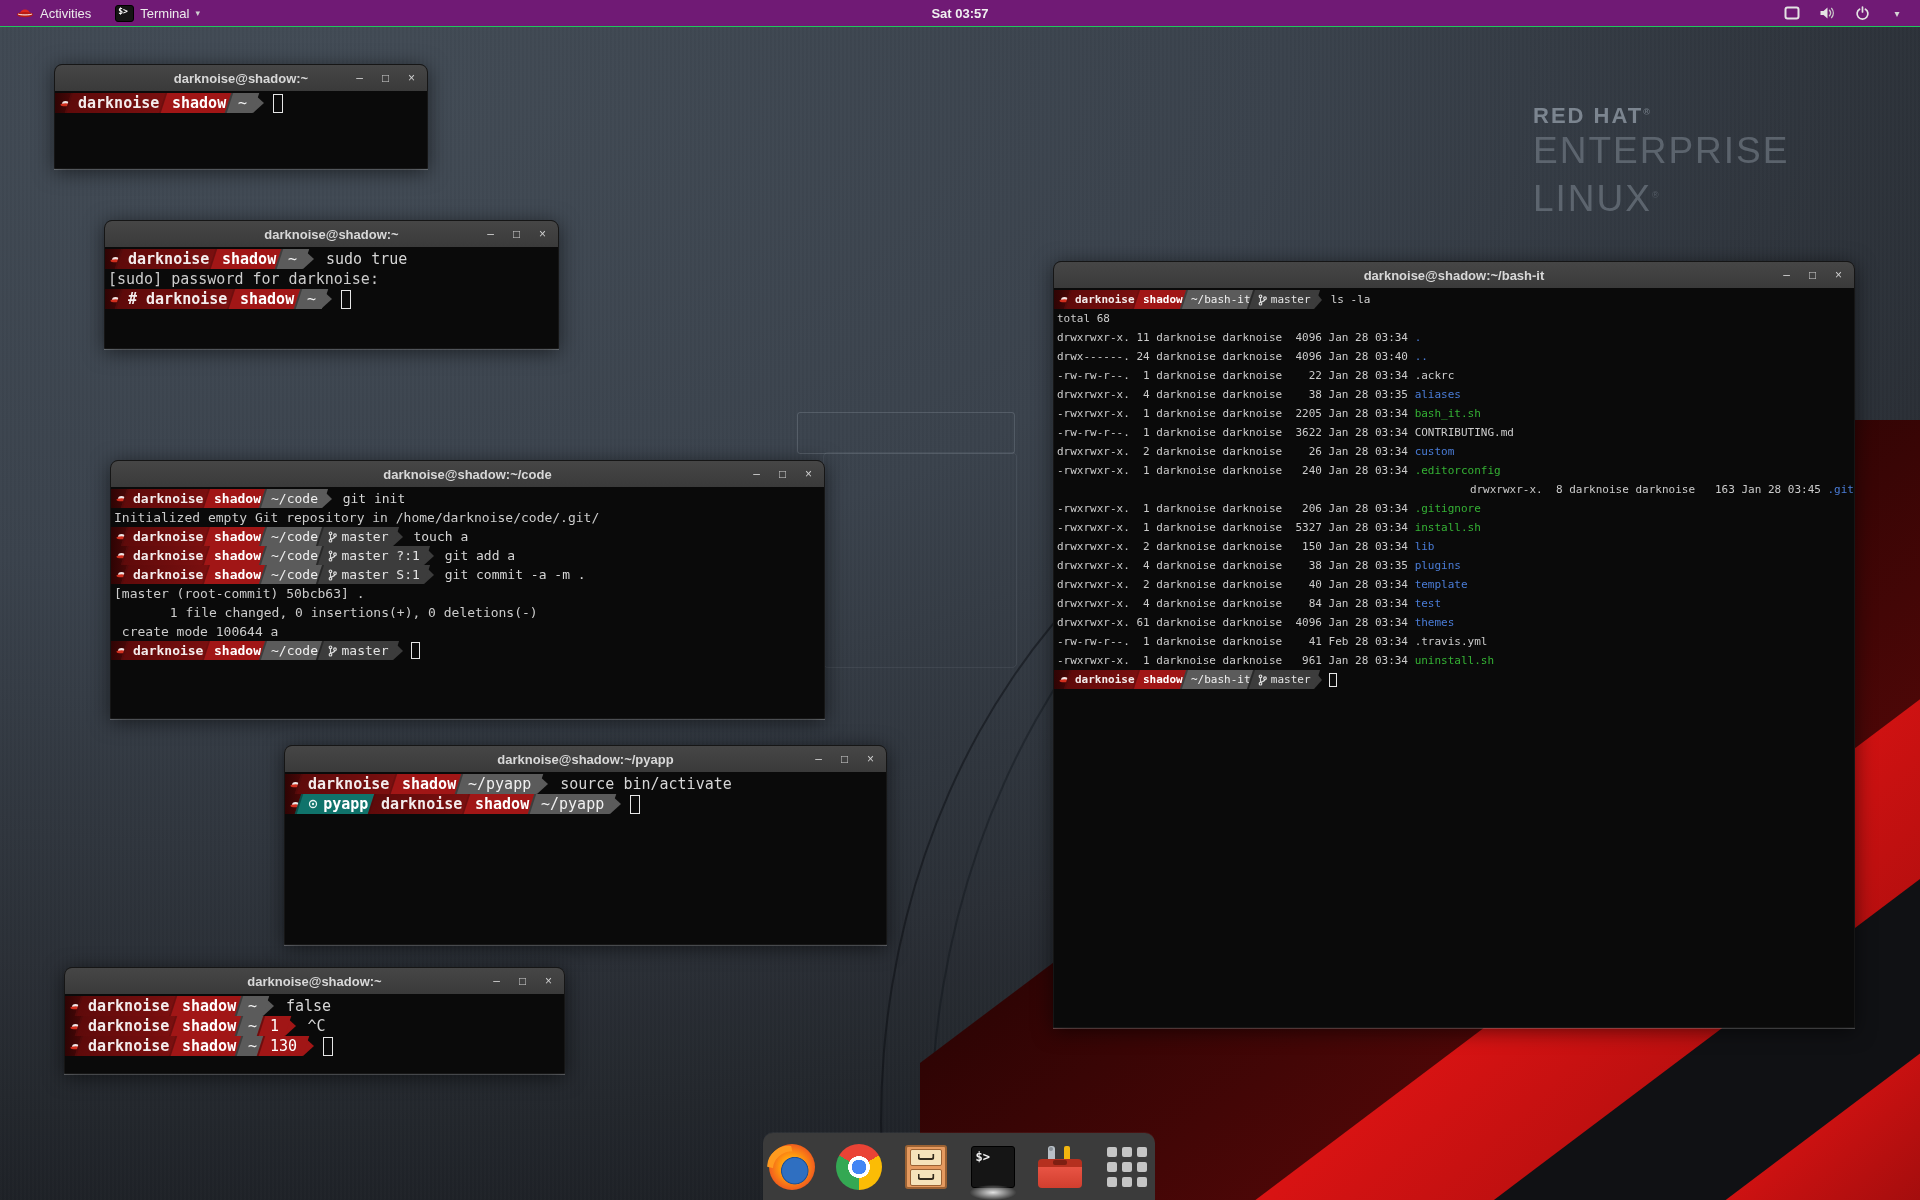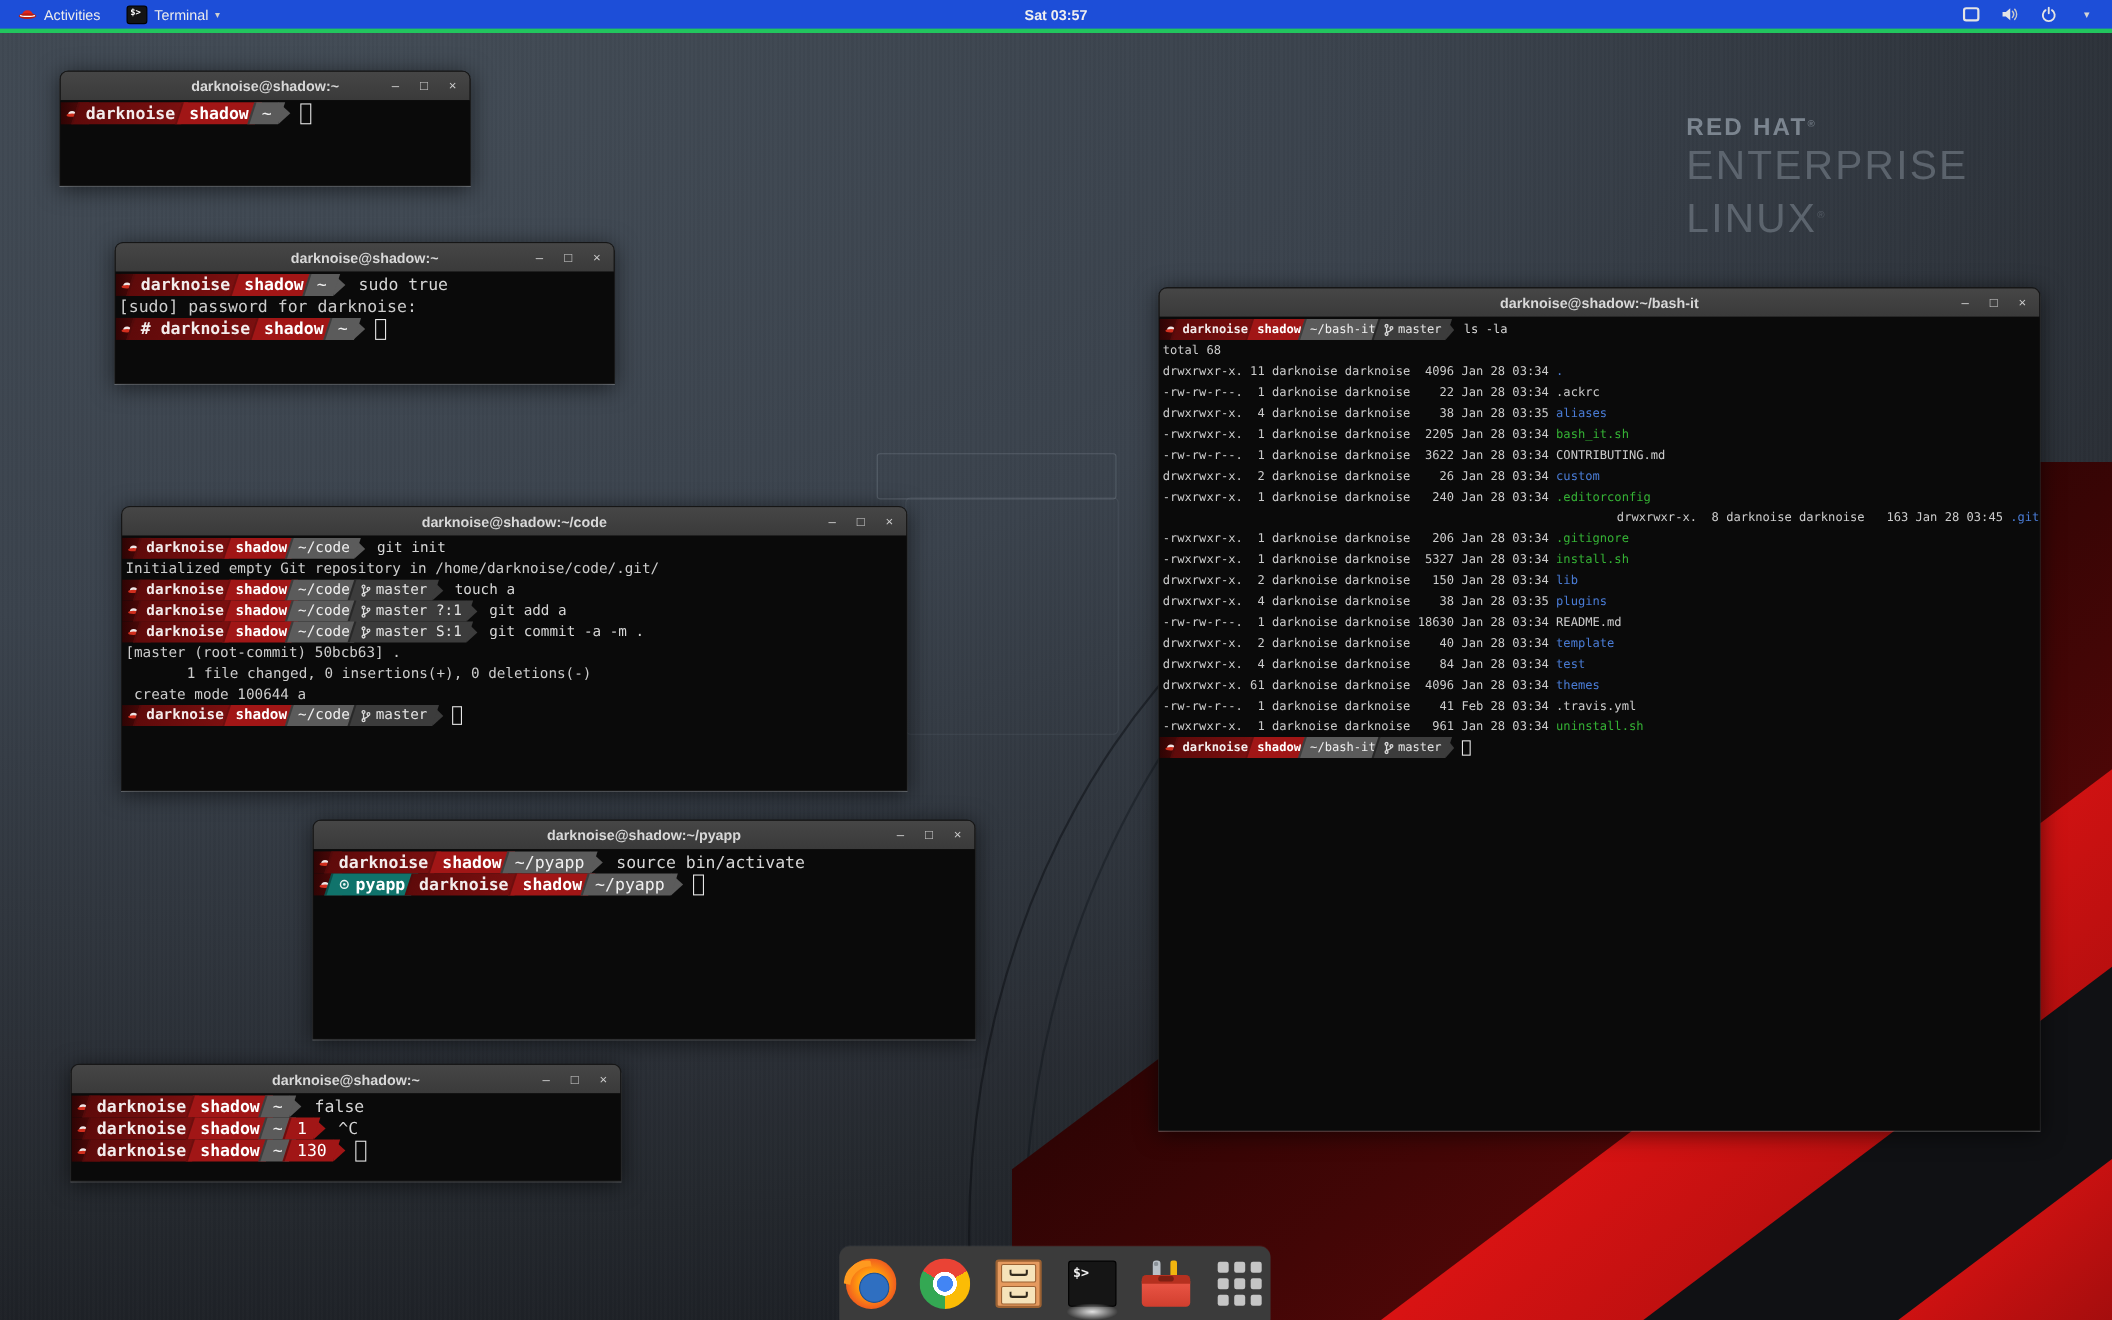--- a/index.html
+++ b/index.html
@@ -22,22 +22,22 @@
   .st-dark{width:1300px;height:420px;left:180px;top:640px;background:#101114;}
   .st-corner{width:700px;height:150px;left:640px;top:660px;background:linear-gradient(175deg,#d31212,#8f0b0b);}
 
   
   #brand{position:absolute;left:1533px;top:103px;color:#9aa3ad;user-select:none;}
   #brand .b1{font-size:22px;font-weight:bold;letter-spacing:2px;color:#8e98a3;opacity:.8;}
   #brand .b2,#brand .b3{font-size:37px;letter-spacing:2px;color:#767f89;opacity:.62;line-height:44px;}
   #brand sup{font-size:9px;opacity:.8;}
 
   
-  #topbar{position:absolute;top:0;left:0;width:100%;height:26px;background:#1d4ed8;
-    border-bottom:4px solid #22c55e;display:flex;align-items:center;color:#ececec;font-size:13px;z-index:60;}
+  #topbar{position:absolute;top:0;left:0;width:100%;height:26px;background:#701a75;
+    border-bottom:1px solid #22c55e;display:flex;align-items:center;color:#ececec;font-size:13px;z-index:60;}
   .tb-left{display:flex;align-items:center;gap:8px;padding-left:8px;}
   .tb-activities{display:flex;align-items:center;gap:6px;padding:0 8px;height:26px;}
   .tb-app{display:flex;align-items:center;gap:6px;padding:0 8px;height:26px;}
   .tb-appicon{width:19px;height:17px;background:#141414;border:1px solid #000;border-radius:3px;
     color:#fff;font-family:"DejaVu Sans Mono",monospace;font-size:8px;font-weight:bold;
     display:flex;align-items:flex-start;justify-content:flex-start;padding:1px 0 0 2px;box-sizing:border-box;}
   .tb-chevron{font-size:9px;color:#cfcfcf;}
   #tb-clock{position:absolute;left:50%;transform:translateX(-50%);font-weight:bold;color:#f0f0f0;}
   .tb-right{margin-left:auto;display:flex;align-items:center;gap:17px;padding-right:14px;}
   .tb-ic{display:flex;align-items:center;justify-content:center;width:18px;height:18px;}
@@ -334,32 +334,32 @@
               </svg></span><span class="seg seg-u"><span class="in">darknoise</span></span><span class="seg seg-h"><span class="in">shadow</span></span><span class="seg seg-d"><span class="in">~/bash-it</span></span><span class="seg seg-g"><span class="in"><svg width="9" height="12" viewBox="0 0 9 12">
                   <g fill="none" stroke="#dcdcdc" stroke-width="1.2">
                     <circle cx="2.5" cy="2.3" r="1.3"></circle>
                     <circle cx="2.5" cy="9.7" r="1.3"></circle>
                     <circle cx="7" cy="4.2" r="1.3"></circle>
                     <path d="M2.5 3.7v4.6M2.7 8.2c2.6-.8 4-1.6 4.3-2.7"></path>
                   </g>
                 </svg>master</span></span><span class="plarrow" style="border-top: 10px solid transparent; border-bottom: 9px solid transparent; border-left: 8px solid rgb(60, 60, 60);"></span><span class="cmd">ls -la</span></div>
           <div class="tline txt" style="height: 19px;">total 68</div>
           <div class="tline lsline" style="height: 19px;"><span class="lsmeta">drwxrwxr-x. 11 darknoise darknoise  4096 Jan 28 03:34 </span><span class="fname fn-dir">.</span></div>
+          <div class="tline lsline" style="height: 19px;"><span class="lsmeta">drwx------. 24 darknoise darknoise  4096 Jan 28 03:40 </span><span class="fname fn-dir">..</span></div>
           <div class="tline lsline" style="height: 19px;"><span class="lsmeta">-rw-rw-r--.  1 darknoise darknoise    22 Jan 28 03:34 </span><span class="fname fn-file">.ackrc</span></div>
           <div class="tline lsline" style="height: 19px;"><span class="lsmeta">drwxrwxr-x.  4 darknoise darknoise    38 Jan 28 03:35 </span><span class="fname fn-dir">aliases</span></div>
           <div class="tline lsline" style="height: 19px;"><span class="lsmeta">-rwxrwxr-x.  1 darknoise darknoise  2205 Jan 28 03:34 </span><span class="fname fn-exec">bash_it.sh</span></div>
           <div class="tline lsline" style="height: 19px;"><span class="lsmeta">-rw-rw-r--.  1 darknoise darknoise  3622 Jan 28 03:34 </span><span class="fname fn-file">CONTRIBUTING.md</span></div>
           <div class="tline lsline" style="height: 19px;"><span class="lsmeta">drwxrwxr-x.  2 darknoise darknoise    26 Jan 28 03:34 </span><span class="fname fn-dir">custom</span></div>
           <div class="tline lsline" style="height: 19px;"><span class="lsmeta">-rwxrwxr-x.  1 darknoise darknoise   240 Jan 28 03:34 </span><span class="fname fn-exec">.editorconfig</span></div>
           <div class="tline lsline" style="height: 19px; text-align: right;"><span class="lsmeta">drwxrwxr-x.  8 darknoise darknoise   163 Jan 28 03:45 </span><span class="fname fn-dir">.git</span></div>
           <div class="tline lsline" style="height: 19px;"><span class="lsmeta">-rwxrwxr-x.  1 darknoise darknoise   206 Jan 28 03:34 </span><span class="fname fn-exec">.gitignore</span></div>
           <div class="tline lsline" style="height: 19px;"><span class="lsmeta">-rwxrwxr-x.  1 darknoise darknoise  5327 Jan 28 03:34 </span><span class="fname fn-exec">install.sh</span></div>
           <div class="tline lsline" style="height: 19px;"><span class="lsmeta">drwxrwxr-x.  2 darknoise darknoise   150 Jan 28 03:34 </span><span class="fname fn-dir">lib</span></div>
           <div class="tline lsline" style="height: 19px;"><span class="lsmeta">drwxrwxr-x.  4 darknoise darknoise    38 Jan 28 03:35 </span><span class="fname fn-dir">plugins</span></div>
-          <div class="tline lsline" style="height: 19px;"><span class="lsmeta">-rw-rw-r--.  1 darknoise darknoise 18630 Jan 28 03:34 </span><span class="fname fn-file">README.md</span></div>
           <div class="tline lsline" style="height: 19px;"><span class="lsmeta">drwxrwxr-x.  2 darknoise darknoise    40 Jan 28 03:34 </span><span class="fname fn-dir">template</span></div>
           <div class="tline lsline" style="height: 19px;"><span class="lsmeta">drwxrwxr-x.  4 darknoise darknoise    84 Jan 28 03:34 </span><span class="fname fn-dir">test</span></div>
           <div class="tline lsline" style="height: 19px;"><span class="lsmeta">drwxrwxr-x. 61 darknoise darknoise  4096 Jan 28 03:34 </span><span class="fname fn-dir">themes</span></div>
           <div class="tline lsline" style="height: 19px;"><span class="lsmeta">-rw-rw-r--.  1 darknoise darknoise    41 Feb 28 03:34 </span><span class="fname fn-file">.travis.yml</span></div>
           <div class="tline lsline" style="height: 19px;"><span class="lsmeta">-rwxrwxr-x.  1 darknoise darknoise   961 Jan 28 03:34 </span><span class="fname fn-exec">uninstall.sh</span></div>
           <div class="tline pl" style="height: 19px;"><span class="seg seg-i"><svg width="11" height="9" viewBox="0 0 11 9">
                 <path d="M2 5.2a3.5 3.3 0 0 1 7 0z" fill="#efe6e6"></path>
                 <ellipse cx="5.5" cy="5.7" rx="5" ry="1.5" fill="#d22f1e"></ellipse>
               </svg></span><span class="seg seg-u"><span class="in">darknoise</span></span><span class="seg seg-h"><span class="in">shadow</span></span><span class="seg seg-d"><span class="in">~/bash-it</span></span><span class="seg seg-g"><span class="in"><svg width="9" height="12" viewBox="0 0 9 12">
                   <g fill="none" stroke="#dcdcdc" stroke-width="1.2">

